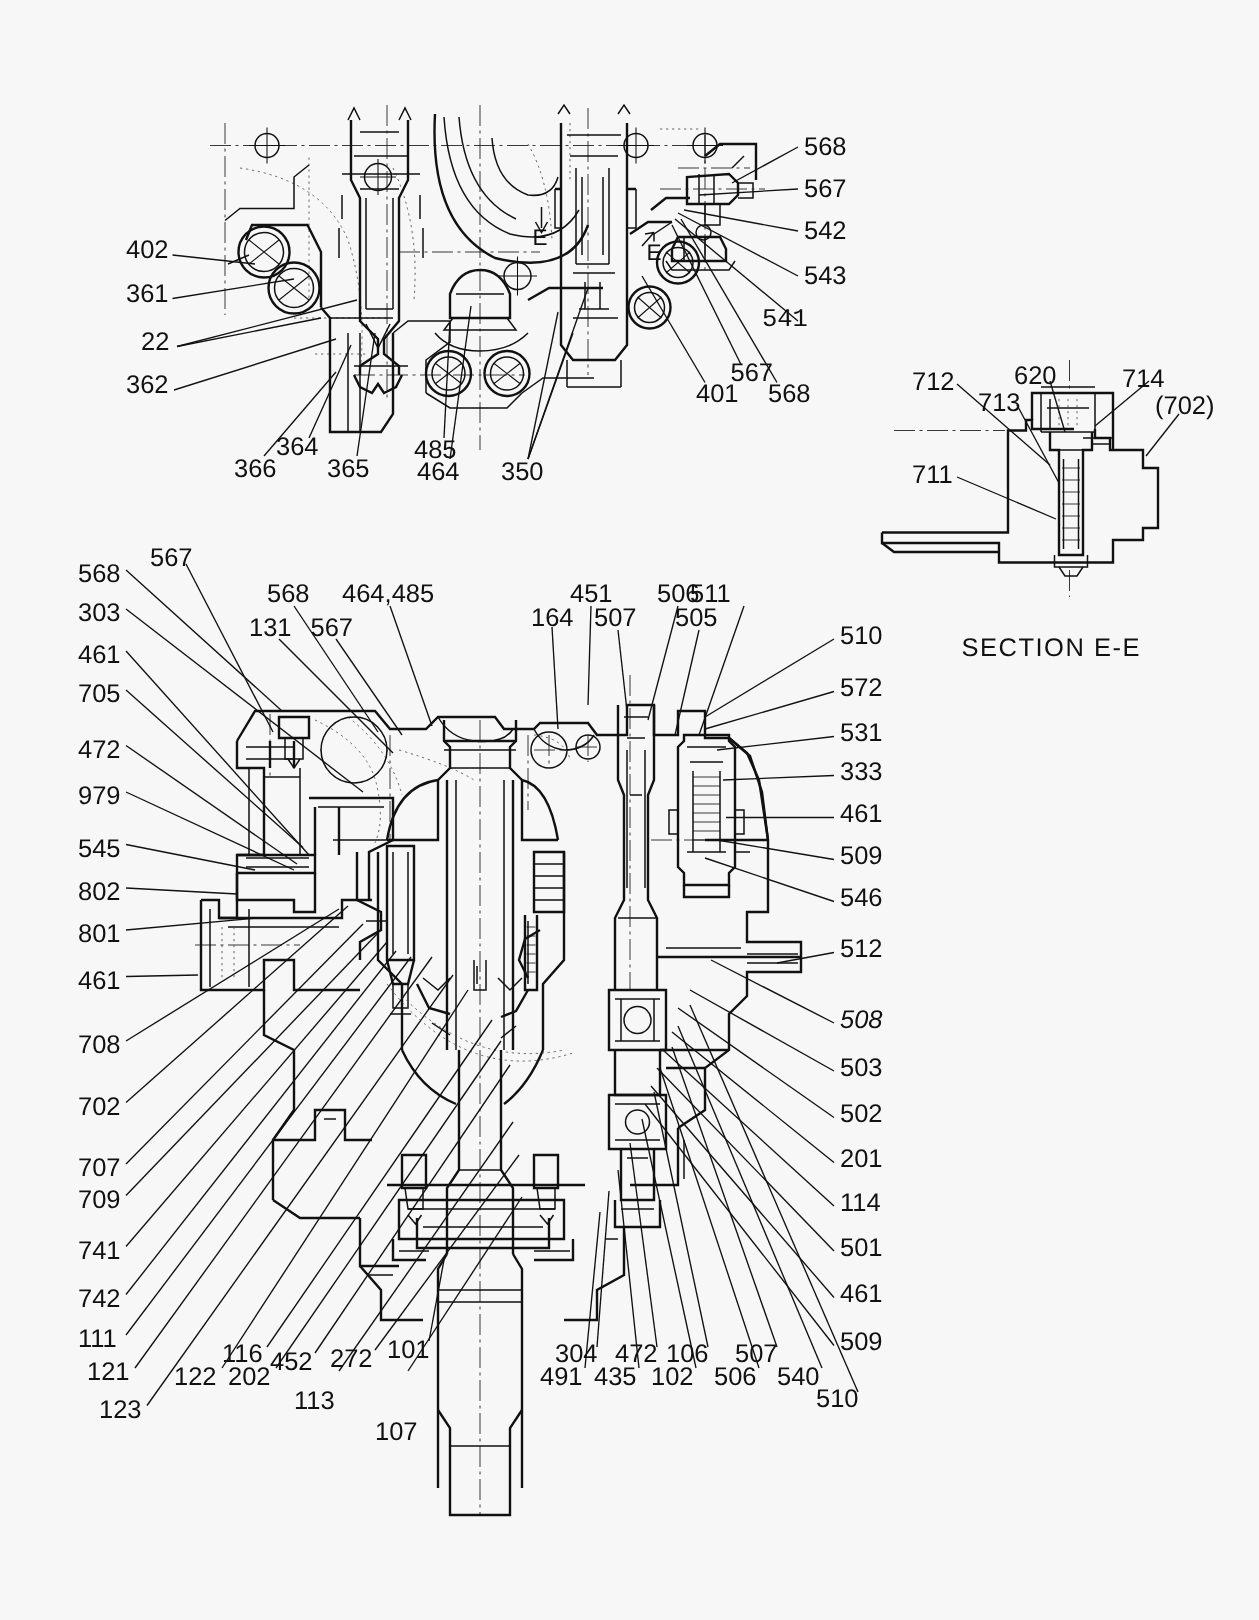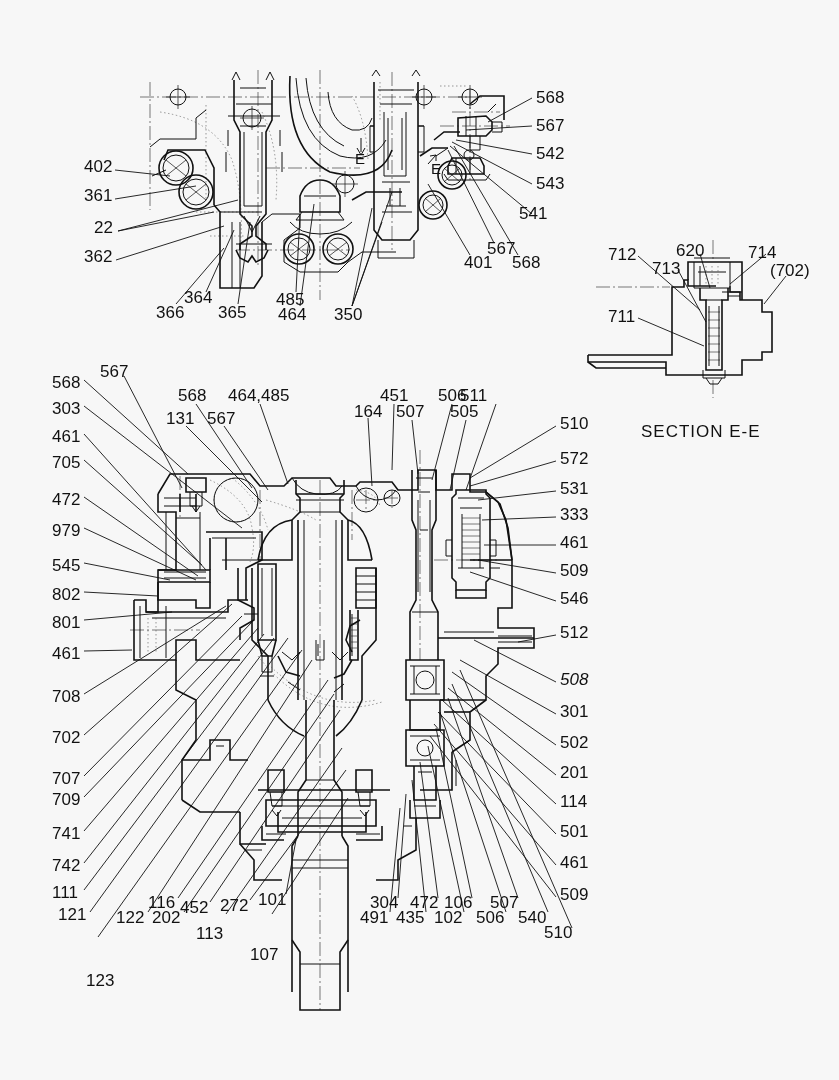--- a/index.html
+++ b/index.html
@@ -502,21 +502,21 @@
   <div class="lbl" style="left:184px;top:289px;">364</div>
   <div class="lbl" style="left:218px;top:304px;">365</div>
   <div class="lbl" style="left:276px;top:291px;">485</div>
   <div class="lbl" style="left:278px;top:306px;">464</div>
   <div class="lbl" style="left:334px;top:306px;">350</div>
 
   <div class="lbl" style="left:536px;top:89px;">568</div>
   <div class="lbl" style="left:536px;top:117px;">567</div>
   <div class="lbl" style="left:536px;top:145px;">542</div>
   <div class="lbl" style="left:536px;top:175px;">543</div>
-  <div class="lbl" style="left:519px;top:205px;">541</div>
+  <div class="lbl" style="left:508px;top:205px;font-family:Liberation Mono, monospace;">541</div>
   <div class="lbl" style="left:464px;top:254px;">401</div>
   <div class="lbl" style="left:487px;top:240px;">567</div>
   <div class="lbl" style="left:512px;top:254px;">568</div>
 
   <div class="emark" style="left:355px;top:150px;">E</div>
   <div class="emark" style="left:431px;top:160px;">E</div>
 
   <div class="lbl" style="left:608px;top:246px;">712</div>
   <div class="lbl" style="left:652px;top:260px;">713</div>
   <div class="lbl" style="left:676px;top:242px;">620</div>
@@ -537,21 +537,21 @@
   <div class="lbl" style="left:52px;top:614px;">801</div>
   <div class="lbl" style="left:52px;top:645px;">461</div>
   <div class="lbl" style="left:52px;top:688px;">708</div>
   <div class="lbl" style="left:52px;top:729px;">702</div>
   <div class="lbl" style="left:52px;top:770px;">707</div>
   <div class="lbl" style="left:52px;top:791px;">709</div>
   <div class="lbl" style="left:52px;top:825px;">741</div>
   <div class="lbl" style="left:52px;top:857px;">742</div>
   <div class="lbl" style="left:52px;top:884px;">111</div>
   <div class="lbl" style="left:58px;top:906px;">121</div>
-  <div class="lbl" style="left:66px;top:972px;margin-left:20px;">123</div>
+  <div class="lbl" style="left:66px;top:931px;">123</div>
 
   <div class="lbl" style="left:116px;top:909px;">122</div>
   <div class="lbl" style="left:148px;top:894px;">116</div>
   <div class="lbl" style="left:152px;top:909px;">202</div>
   <div class="lbl" style="left:180px;top:899px;">452</div>
   <div class="lbl" style="left:196px;top:911px;margin-top:14px;">113</div>
   <div class="lbl" style="left:220px;top:897px;">272</div>
   <div class="lbl" style="left:250px;top:911px;margin-top:35px;">107</div>
   <div class="lbl" style="left:258px;top:891px;">101</div>
 
@@ -579,21 +579,21 @@
 
   <div class="lbl" style="left:560px;top:415px;">510</div>
   <div class="lbl" style="left:560px;top:450px;">572</div>
   <div class="lbl" style="left:560px;top:480px;">531</div>
   <div class="lbl" style="left:560px;top:506px;">333</div>
   <div class="lbl" style="left:560px;top:534px;">461</div>
   <div class="lbl" style="left:560px;top:562px;">509</div>
   <div class="lbl" style="left:560px;top:590px;">546</div>
   <div class="lbl" style="left:560px;top:624px;">512</div>
   <div class="lbl" style="left:560px;top:671px;font-style:italic;">508</div>
-  <div class="lbl" style="left:560px;top:703px;">301</div>
+  <div class="lbl" style="left:560px;top:703px;">503</div>
   <div class="lbl" style="left:560px;top:734px;">502</div>
   <div class="lbl" style="left:560px;top:764px;">201</div>
   <div class="lbl" style="left:560px;top:793px;">114</div>
   <div class="lbl" style="left:560px;top:823px;">501</div>
   <div class="lbl" style="left:560px;top:854px;">461</div>
   <div class="lbl" style="left:560px;top:886px;">509</div>
 
 </div>
 
 </body></html>

